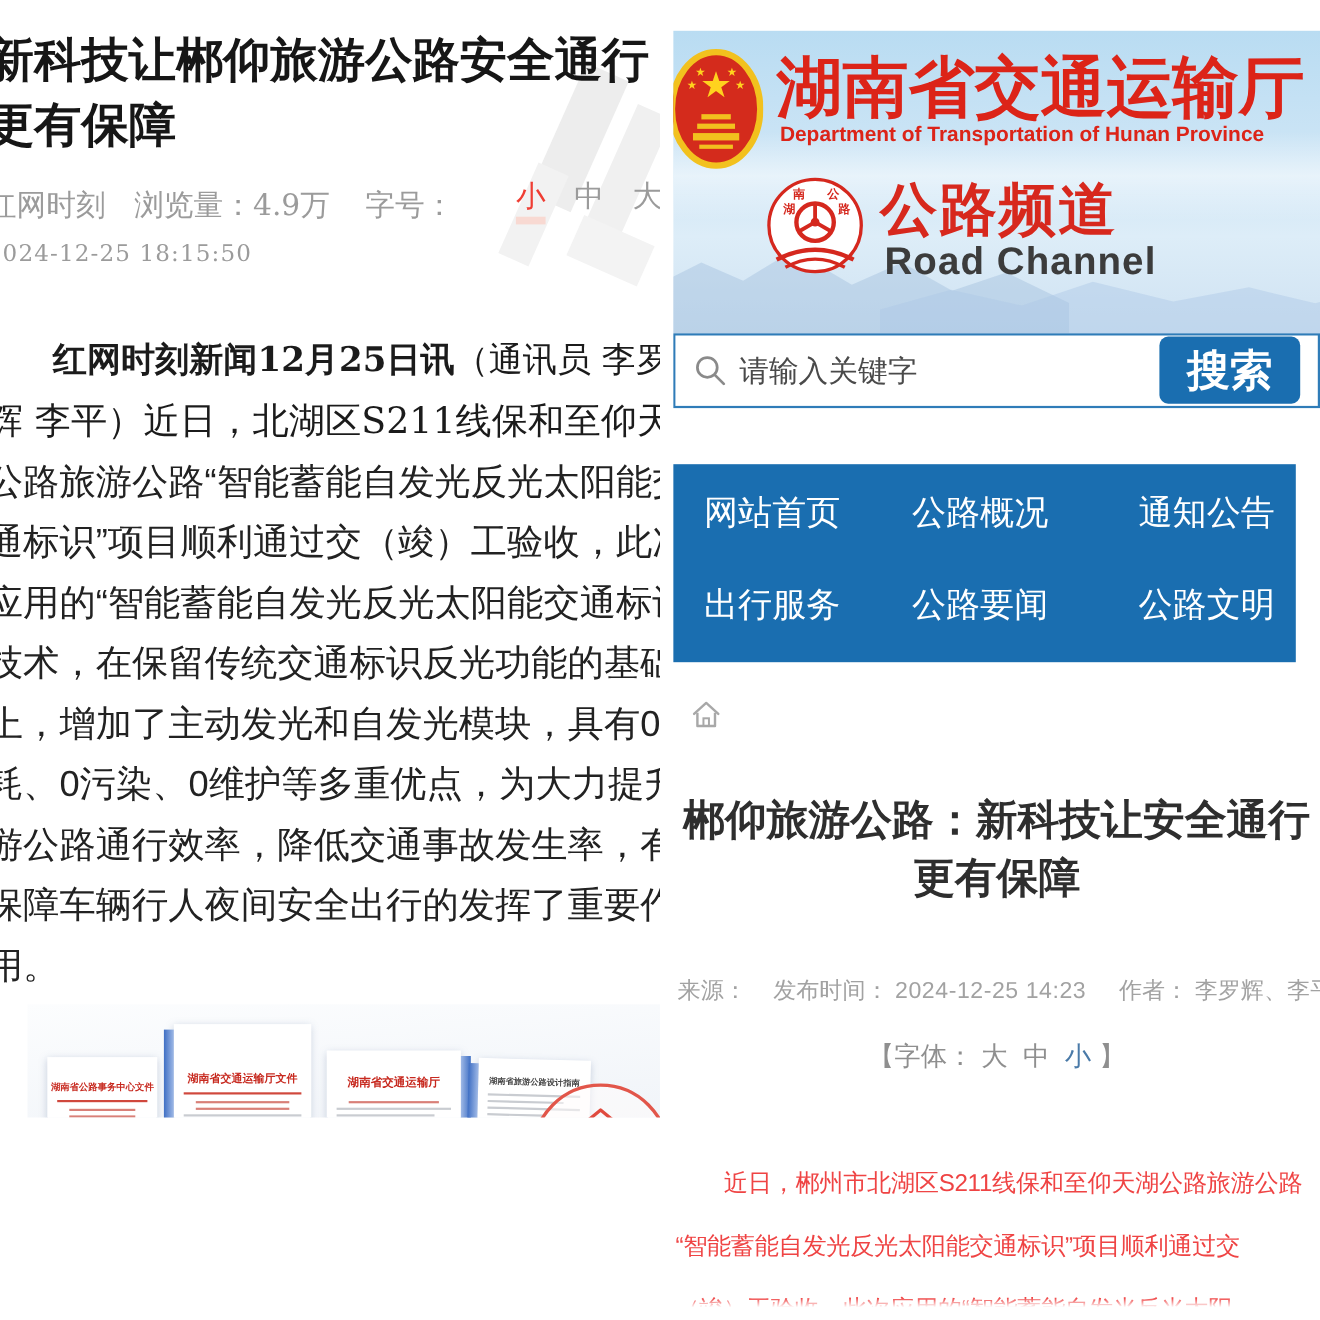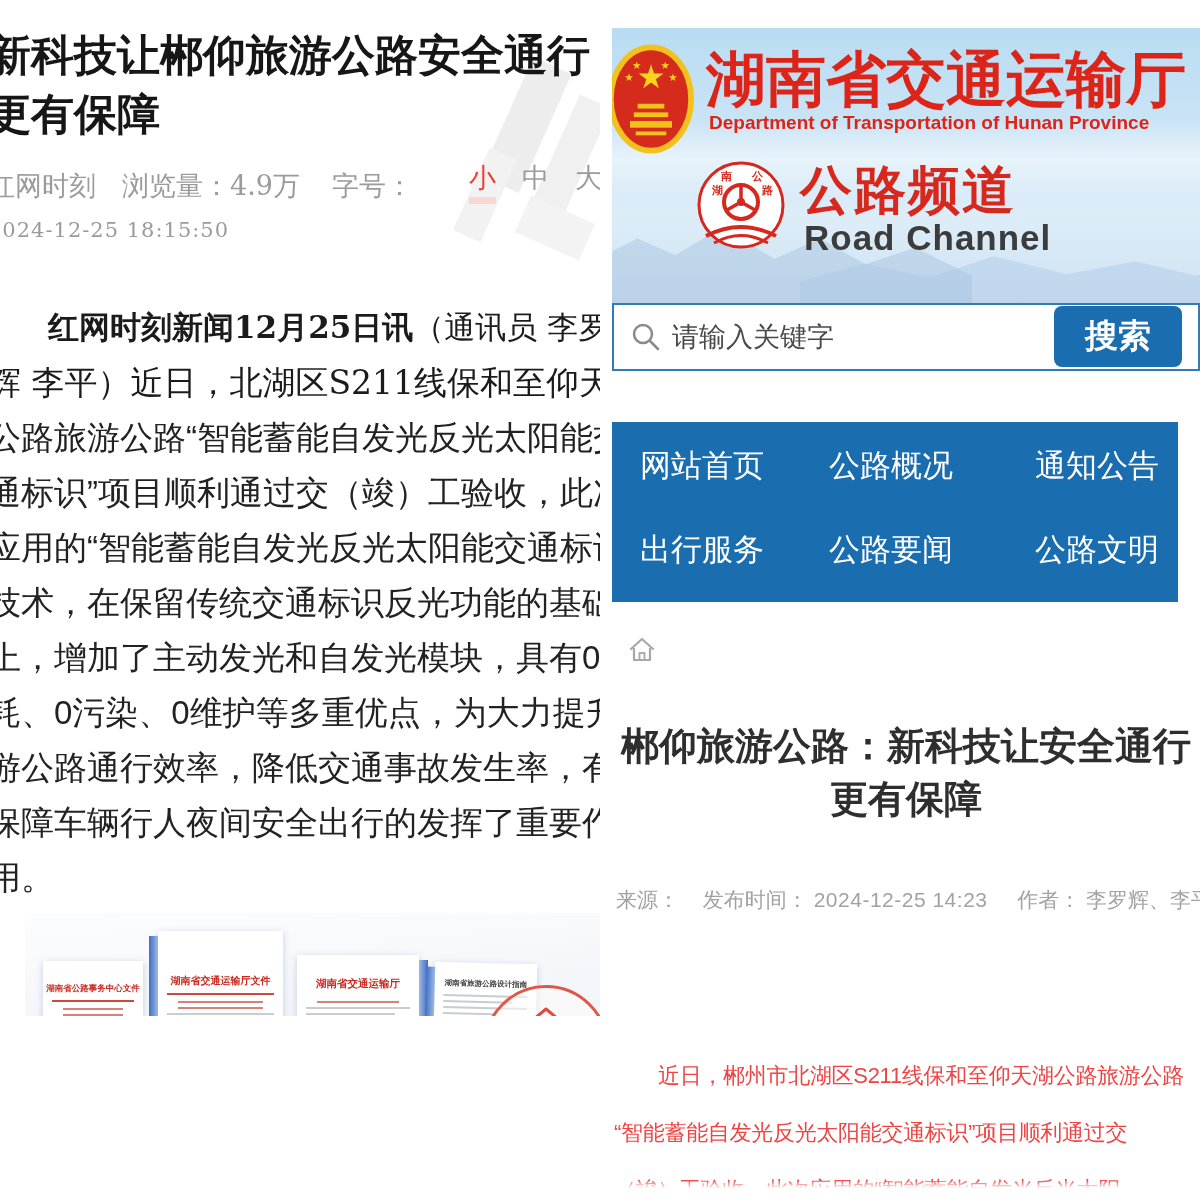--- a/index.html
+++ b/index.html
@@ -83,21 +83,21 @@
   .b-channel{position:absolute;left:188px;top:128px;font-size:52px;font-weight:900;color:#d7281d;letter-spacing:2px;white-space:nowrap;}
   .b-channel-en{position:absolute;left:192px;top:190px;font-size:35px;font-weight:700;color:#3c3c3c;letter-spacing:1px;white-space:nowrap;}
 
   .search-row{position:absolute;top:303px;left:0;width:588px;height:68px;background:#fff;
     border:2px solid #2f7cb8;box-sizing:border-box;}
   .search-icon{position:absolute;left:16px;top:16px;}
   .search-input{position:absolute;left:56px;top:2px;width:380px;height:58px;border:none;outline:none;
     font-size:27px;color:#4a4a4a;font-family:"Liberation Sans",sans-serif;background:transparent;}
   .search-input::placeholder{color:#4a4a4a;opacity:1;}
   .search-btn{position:absolute;right:16px;top:1px;width:128px;height:61px;background:#1a6eb0;color:#fff;
-    font-size:33px;font-weight:700;border:none;border-radius:8px;font-family:"Liberation Sans",sans-serif;cursor:pointer;}
+    font-size:39px;font-weight:700;border:none;border-radius:8px;font-family:"Liberation Sans",sans-serif;cursor:pointer;}
 
   .nav{position:absolute;top:422px;left:0;width:566px;height:180px;background:#1a6eb0;box-sizing:border-box;
     padding:26px 0 0 28px;}
   .nav-grid{display:grid;grid-template-columns:189px 206px auto;row-gap:48px;}
   .nav-item{color:#fff;font-size:31px;line-height:36px;white-space:nowrap;cursor:pointer;}
 
   .crumbs{position:absolute;top:630px;left:16px;display:flex;align-items:center;height:40px;}
   .crumb-text{margin-left:14px;font-size:24px;color:#9d9d9d;white-space:nowrap;}
 
   .r-title{position:absolute;top:720px;left:5px;width:578px;text-align:center;
@@ -310,20 +310,23 @@
 
     <div class="r-meta">
       <span>来源：</span><span class="sep"></span>
       <span>发布时间：</span>
       <span class="num">2024-12-25 14:23</span>
       <span class="sep"></span>
       <span>作者：</span>
       <span>李罗辉、李平</span>
     </div>
 
+    <div class="r-fontsize">
+      <span>【字体：</span><span class="rf-opts"><span class="rf-opt">大</span><span class="rf-opt">中</span><span class="rf-opt sel">小</span></span><span>】</span>
+    </div>
 
     <div class="r-body">
       <div class="r-body-lines">
           <div class="r-line first">近日，郴州市北湖区S211线保和至仰天湖公路旅游公路</div>
           <div class="r-line">“智能蓄能自发光反光太阳能交通标识”项目顺利通过交</div>
           <div class="r-line">（竣）工验收，此次应用的“智能蓄能自发光反光太阳</div>
         </div>
       <div class="r-fade"></div>
     </div>
   </div>

